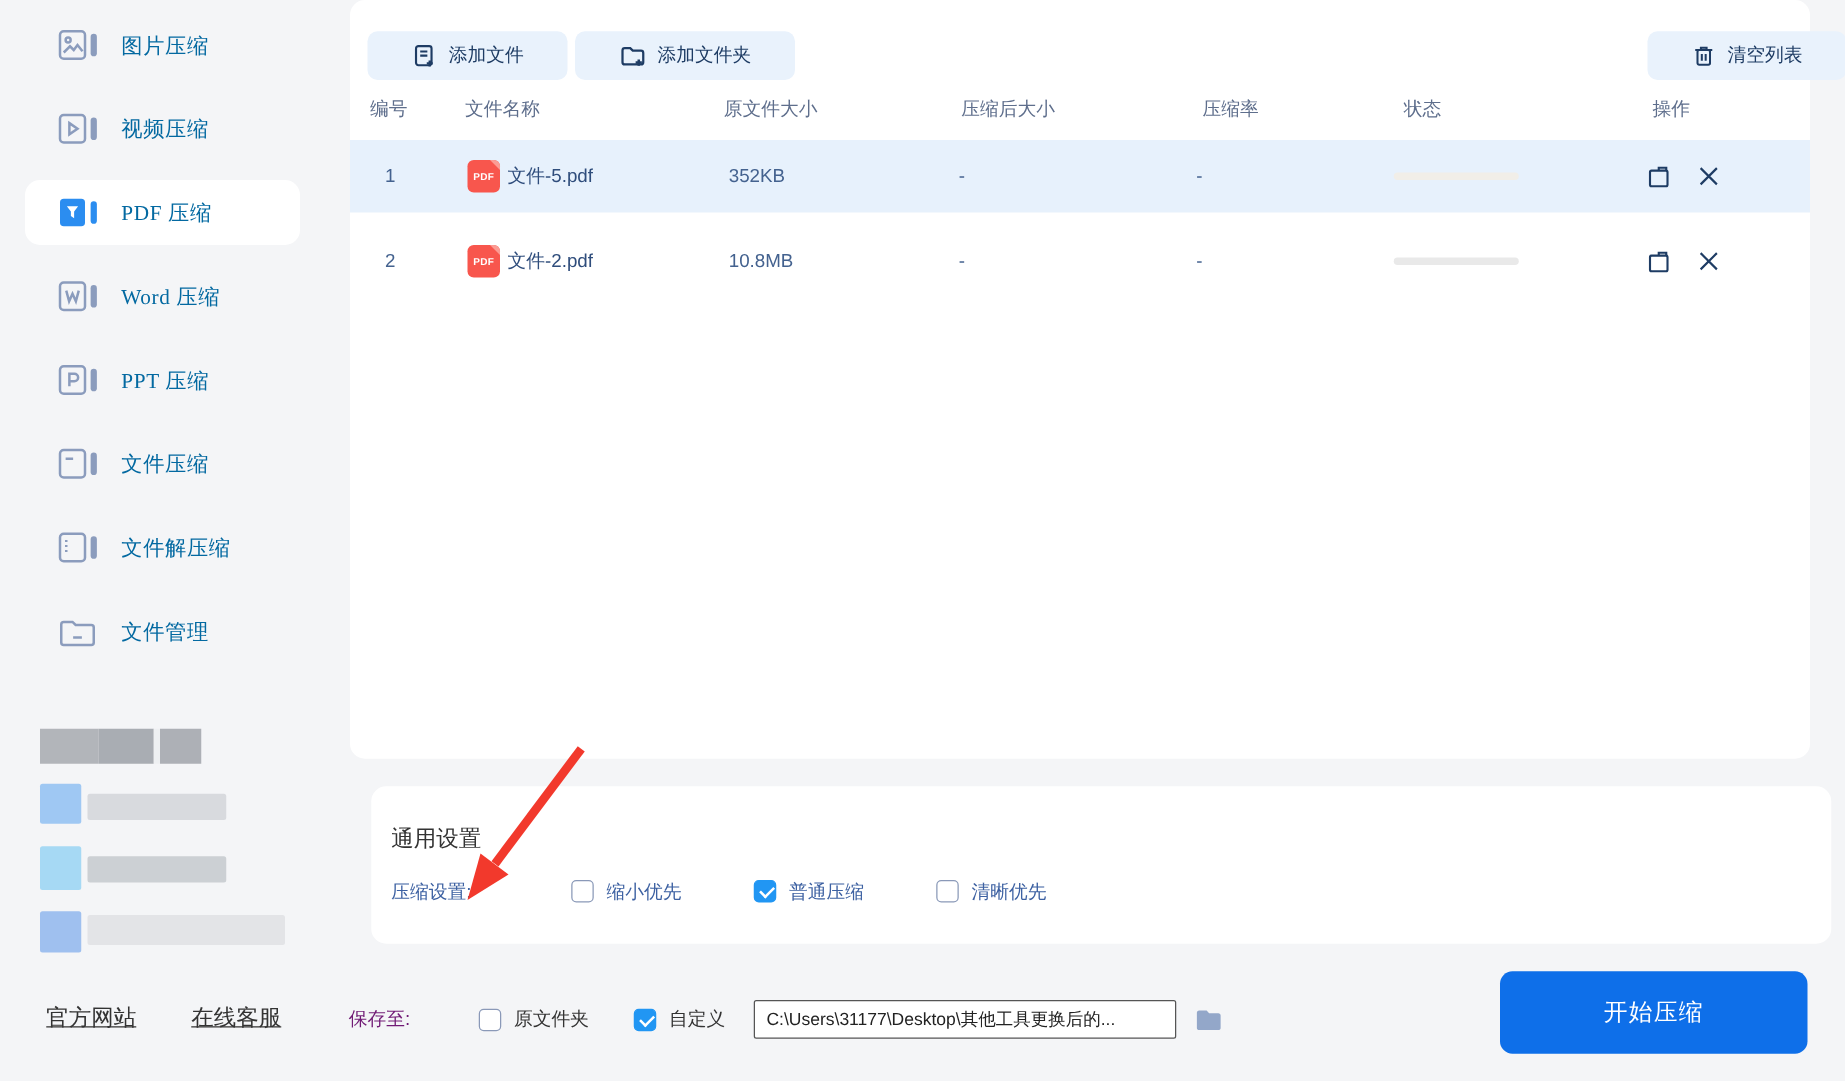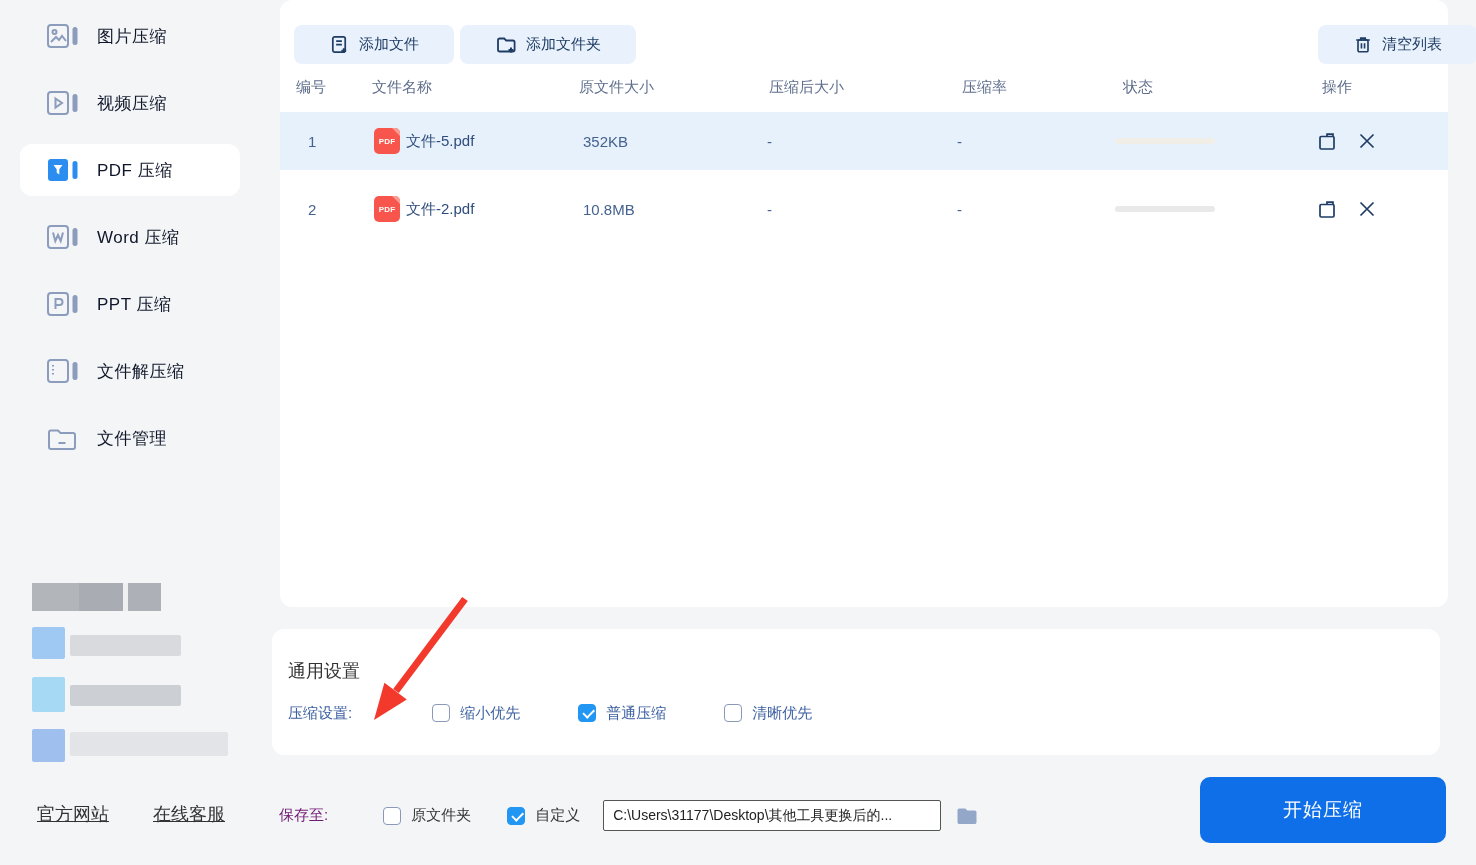--- a/index.html
+++ b/index.html
@@ -14,33 +14,33 @@
 
   
   .sidebar { position:absolute; left:0; top:0; width:280px; height:865px; }
   .nav { position:absolute; left:20px; top:10px; width:220px; display:flex; flex-direction:column; gap:15px; }
   .nav-item {
     height:52px; border-radius:12px; display:flex; align-items:center;
     padding-left:25px; cursor:pointer;
   }
   .nav-item.selected { background:#ffffff; }
   .nav-item .nav-icon { width:34px; height:30px; flex:0 0 34px; }
-  .nav-item .nav-label { margin-left:18px; font-size:17px; color:#0f172a; letter-spacing:.5px; }
+  .nav-item .nav-label { margin-left:18px; font-size:17px; color:#0369a1; letter-spacing:.5px;font-family:Liberation Serif, serif; }
 
   
   .ph-bar { position:absolute; border-radius:2px; }
   .ph-seg { display:flex; position:absolute; }
   .ph-seg span { height:100%; }
 
   .side-links { position:absolute; top:802px; left:37px; display:flex; gap:44px; }
   .side-link { font-size:18px; color:#333; text-decoration:underline; cursor:pointer; white-space:nowrap; }
 
   
   .table-panel { position:absolute; left:280px; top:0; width:1168px; height:607px; background:#fff; border-radius:12px; }
-  .settings-panel { position:absolute; left:272px; top:629px; width:1168px; height:126px; background:#fff; border-radius:12px; }
+  .settings-panel { position:absolute; left:297px; top:629px; width:1168px; height:126px; background:#fff; border-radius:12px; }
 
   
   .tool-btn {
     position:absolute; top:25px; height:39px; border-radius:8px; background:#e9f2fc;
     display:flex; align-items:center; gap:9px; padding:0 35px;
     color:#1e3c64; font-size:15px; cursor:pointer; border:none; white-space:nowrap;
   }
   .tool-btn svg { flex:0 0 auto; }
 
   
@@ -154,20 +154,30 @@
       <span class="nav-icon">
         <svg width="34" height="30" viewBox="0 0 34 30" fill="none" stroke="#8b9cbd" stroke-width="2">
           <rect x="3" y="4" width="20" height="22" rx="3"></rect>
           <path d="M10.5 20V10h4a3 3 0 010 6h-4"></path>
           <rect x="27.5" y="6" width="5" height="18" rx="2.5" fill="#8b9cbd" stroke="none"></rect>
         </svg>
       </span>
       <span class="nav-label">PPT 压缩</span>
     </div>
 
+    <div class="nav-item">
+      <span class="nav-icon">
+        <svg width="34" height="30" viewBox="0 0 34 30" fill="none" stroke="#8b9cbd" stroke-width="2">
+          <rect x="3" y="4" width="20" height="22" rx="3"></rect>
+          <path d="M7.5 11h6"></path>
+          <rect x="27.5" y="6" width="5" height="18" rx="2.5" fill="#8b9cbd" stroke="none"></rect>
+        </svg>
+      </span>
+      <span class="nav-label">文件压缩</span>
+    </div>
 
     <div class="nav-item">
       <span class="nav-icon">
         <svg width="34" height="30" viewBox="0 0 34 30" fill="none" stroke="#8b9cbd" stroke-width="2">
           <rect x="3" y="4" width="20" height="22" rx="3"></rect>
           <path d="M8 9v1.5M8 13v1.5M8 17v1.5"></path>
           <rect x="27.5" y="6" width="5" height="18" rx="2.5" fill="#8b9cbd" stroke="none"></rect>
         </svg>
       </span>
       <span class="nav-label">文件解压缩</span>

